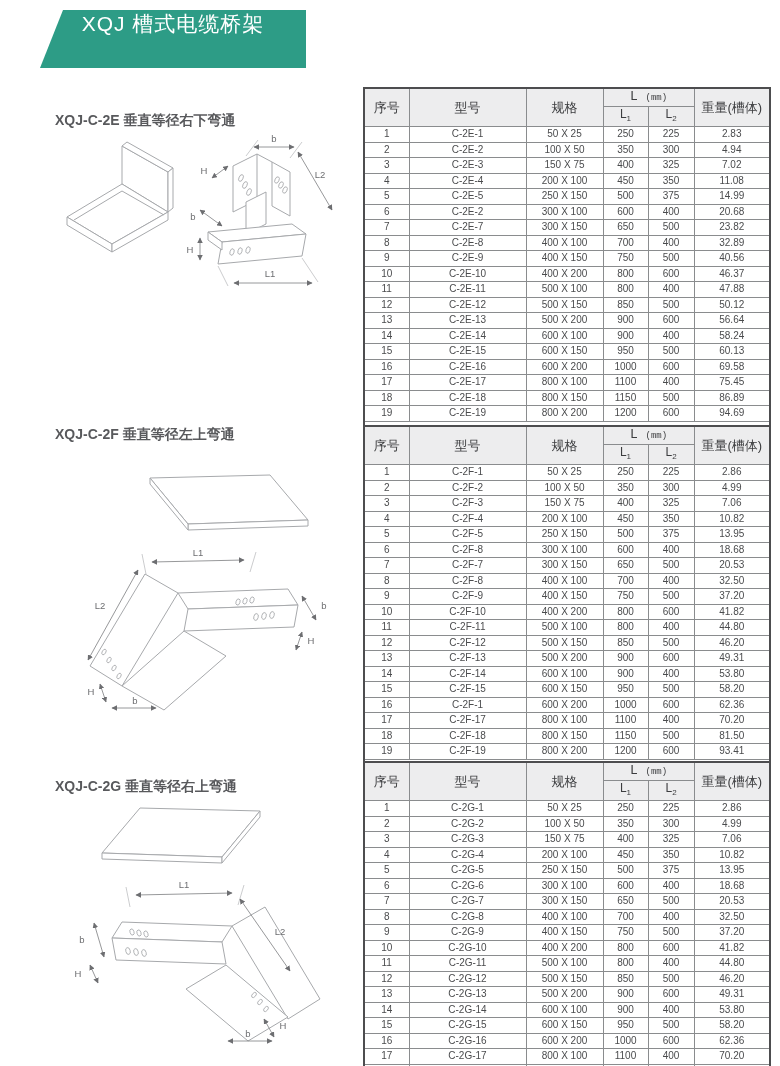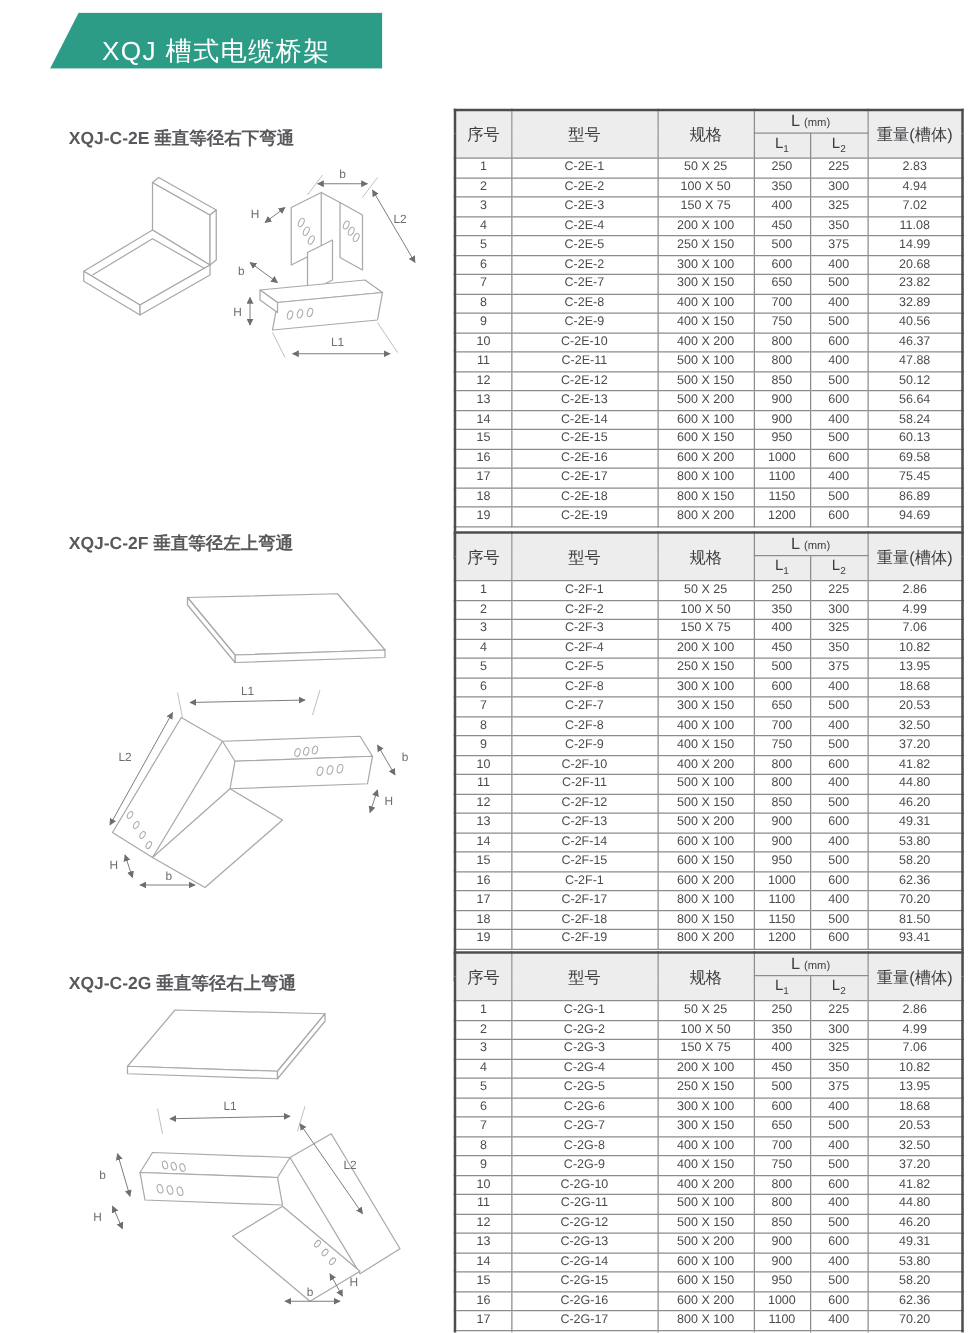--- a/index.html
+++ b/index.html
@@ -5,33 +5,33 @@
   html,body{margin:0;padding:0;}
   body{
     width:780px;height:1066px;position:relative;overflow:hidden;
     background:#ffffff;
     font-family:"Liberation Sans","DejaVu Sans",sans-serif;
   }
   .section{position:absolute;left:0;top:0;width:780px;height:1066px;}
 
   
   .banner{
-    position:absolute;left:40px;top:10px;width:266px;height:45px;
+    position:absolute;left:40px;top:10px;width:266px;height:58px;
     background:#2D9C86;
     clip-path:polygon(23px 0,100% 0,100% 100%,0 100%);
-    display:flex;align-items:flex-end;justify-content:center;
+    display:flex;align-items:flex-start;justify-content:center;
   }
   .banner-title{color:#ffffff;font-size:21px;letter-spacing:1px;}
 
   
   .sec-title{
     position:absolute;left:55px;font-size:14px;font-weight:600;color:#58595c;
     white-space:nowrap;
   }
-  .t1{top:102px}.t2{top:426px}.t3{top:778px}
+  .t1{top:112px}.t2{top:426px}.t3{top:778px}
 
   
   .drawing{position:absolute;left:50px;}
   .d1{top:128px}.d2{top:462px}.d3{top:795px}
   .ln{stroke:#a7a9ac;stroke-width:1;fill:#ffffff;stroke-linejoin:round;}
   .ln2{stroke:#a7a9ac;stroke-width:1;fill:none;stroke-linejoin:round;}
   .hole{stroke:#a7a9ac;stroke-width:.8;fill:none;}
   .dim{stroke:#7c7e80;stroke-width:.8;fill:none;}
   .ext{stroke:#a7a9ac;stroke-width:.6;fill:none;}
   .dimlab{font-size:9.5px;fill:#6d6e71;text-anchor:middle;}
@@ -45,21 +45,21 @@
   }
   .tb1{top:55px}.tb2{top:393px}.tb3{top:729px}
   .spec-table th,.spec-table td{
     border:1px solid #8a8c8e;text-align:center;padding:0;
     color:#4a4b4d;overflow:hidden;white-space:nowrap;
   }
   .spec-table thead th{
     background:#ededee;font-weight:normal;font-size:13px;color:#3c3d3f;
     height:16px;line-height:16px;
   }
-  .spec-table thead .lgroup{height:15px;line-height:15px;}
+  .spec-table thead .lgroup{height:15px;line-height:15px;font-family:Liberation Mono, monospace;}
   .spec-table thead .lsub{height:15px;line-height:15px;font-size:12px;}
   .unit{font-size:9px;}
   sub{font-size:8px;}
   .spec-table tbody td{font-size:10px;height:14.5px;line-height:14.5px;}
   .note-cell{
     text-align:left !important;font-size:11.5px;height:23px;line-height:23px;
     padding:0 0 0 8px !important;color:#3c3d3f;background:#fff;
   }
 </style>
 </head>

